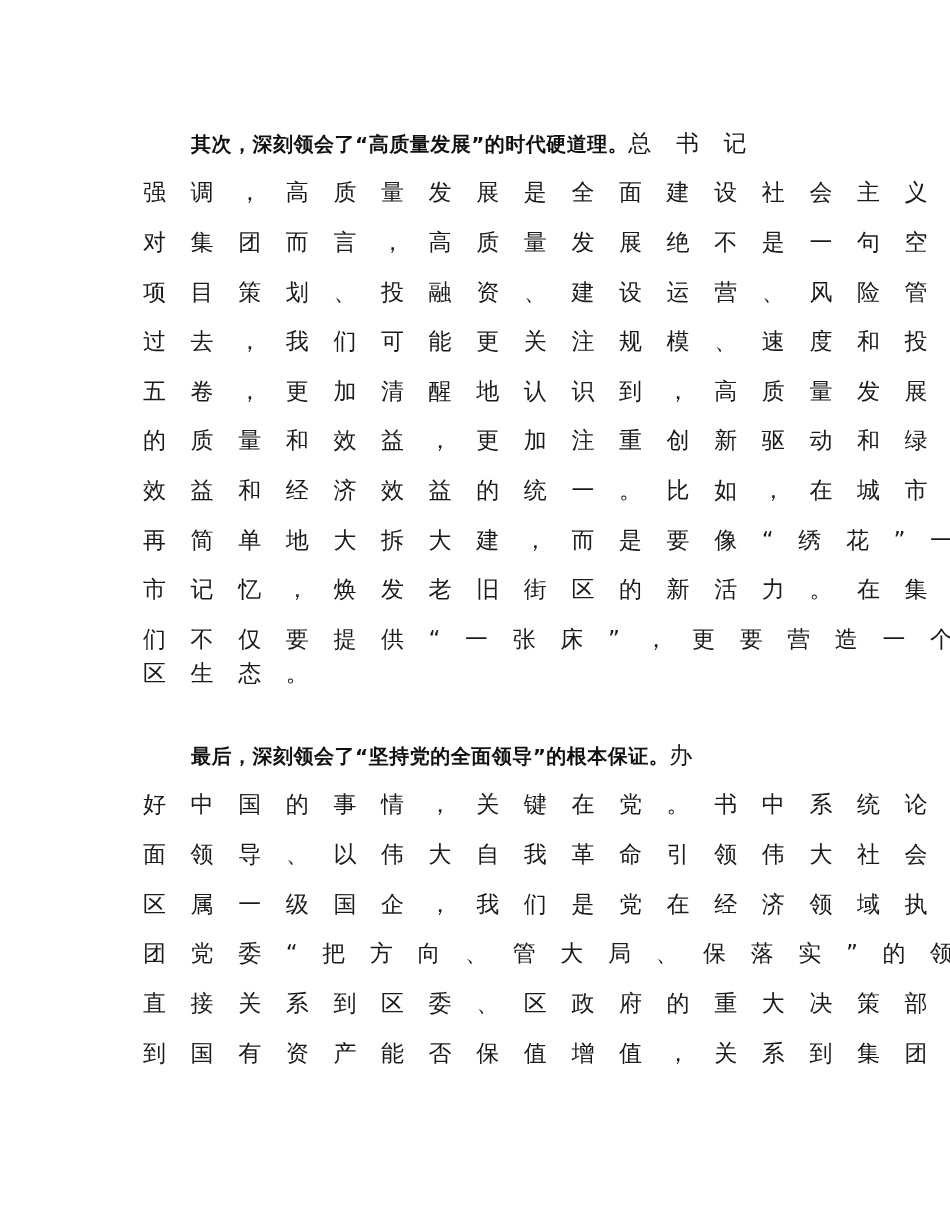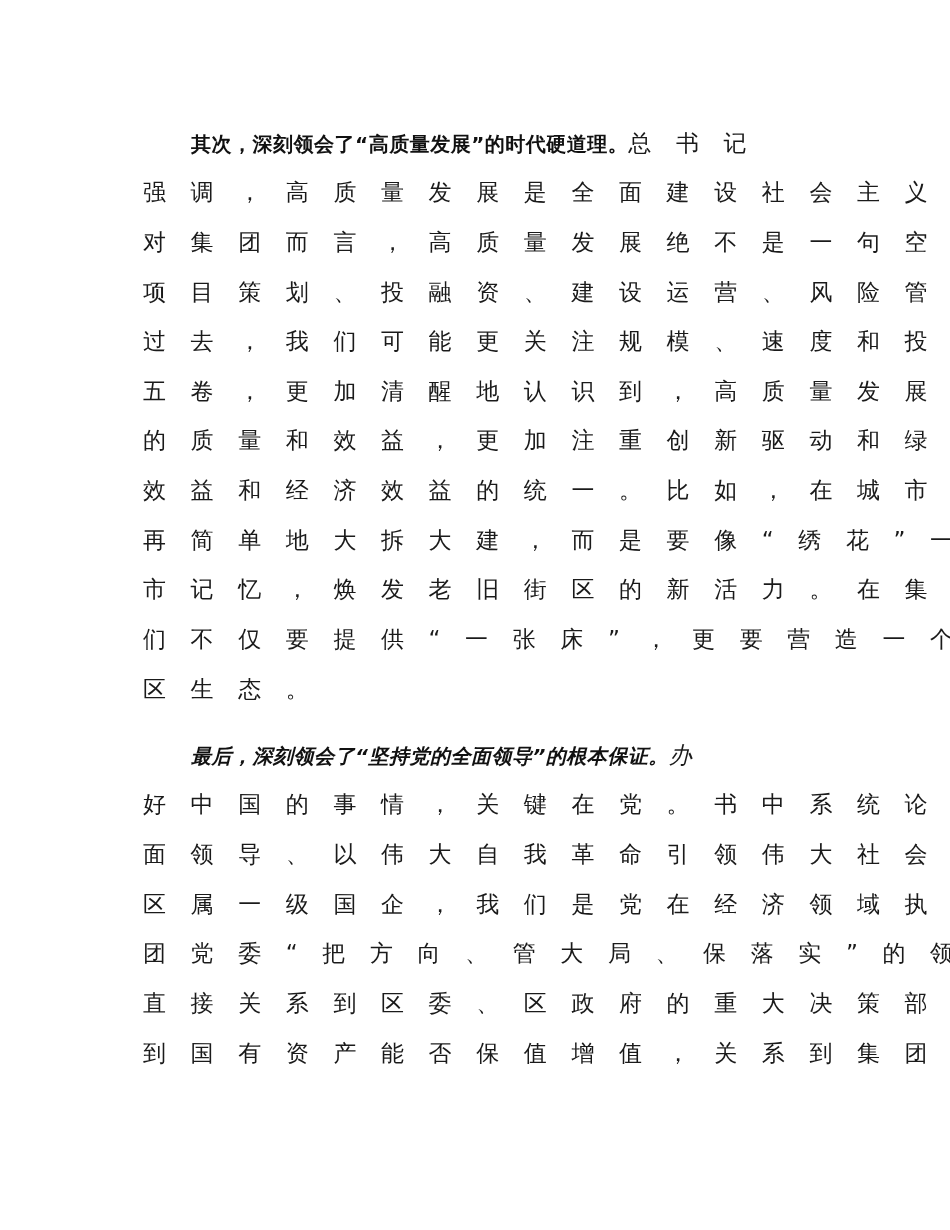--- a/index.html
+++ b/index.html
@@ -38,25 +38,25 @@
     <div class="line" style="top:177px;">强调，高质量发展是全面建设社会主义现代化国家的首要任务。</div>
     <div class="line" style="top:227px;">对集团而言，高质量发展绝不是一句空洞的口号，而是贯穿于</div>
     <div class="line" style="top:277px;">项目策划、投融资、建设运营、风险管控全过程的价值标尺。</div>
     <div class="line" style="top:326px;">过去，我们可能更关注规模、速度和投资额。现在，学习了第</div>
     <div class="line" style="top:376px;">五卷，更加清醒地认识到，高质量发展意味着要更加注重发展</div>
     <div class="line" style="top:425px;">的质量和效益，更加注重创新驱动和绿色低碳，更加注重社会</div>
     <div class="line" style="top:475px;">效益和经济效益的统一。比如，在城市更新项目中，我们不能</div>
     <div class="line" style="top:525px;">再简单地大拆大建，而是要像“绣花”一样精细治理，保留城</div>
     <div class="line" style="top:574px;">市记忆，焕发老旧街区的新活力。在集体租赁住房建设中，我</div>
     <div class="line" style="top:624px;">们不仅要提供“一张床”，更要营造一个有温度、有活力的社</div>
-    <div class="line" style="top:674px;">区生态。</div>
+    <div class="line" style="top:658px;">区生态。</div>
   </div>
 
   <div>
-    <div class="line indent" style="top:740px;font-style:italic;">
+    <div class="line indent" style="top:740px;">
       <span class="lead">最后，深刻领会了“坚持党的全面领导”的根本保证。</span><span class="rest">办</span>
     </div>
     <div class="line" style="top:789px;">好中国的事情，关键在党。书中系统论述了坚持和加强党的全</div>
     <div class="line" style="top:839px;">面领导、以伟大自我革命引领伟大社会革命的重要思想。作为</div>
     <div class="line" style="top:889px;">区属一级国企，我们是党在经济领域执政兴国的重要力量。集</div>
     <div class="line" style="top:938px;">团党委“把方向、管大局、保落实”的领导作用发挥得如何，</div>
     <div class="line" style="top:988px;">直接关系到区委、区政府的重大决策部署能否落地生根，关系</div>
     <div class="line" style="top:1038px;">到国有资产能否保值增值，关系到集团能否行稳致远。尤其是</div>
   </div>
 

